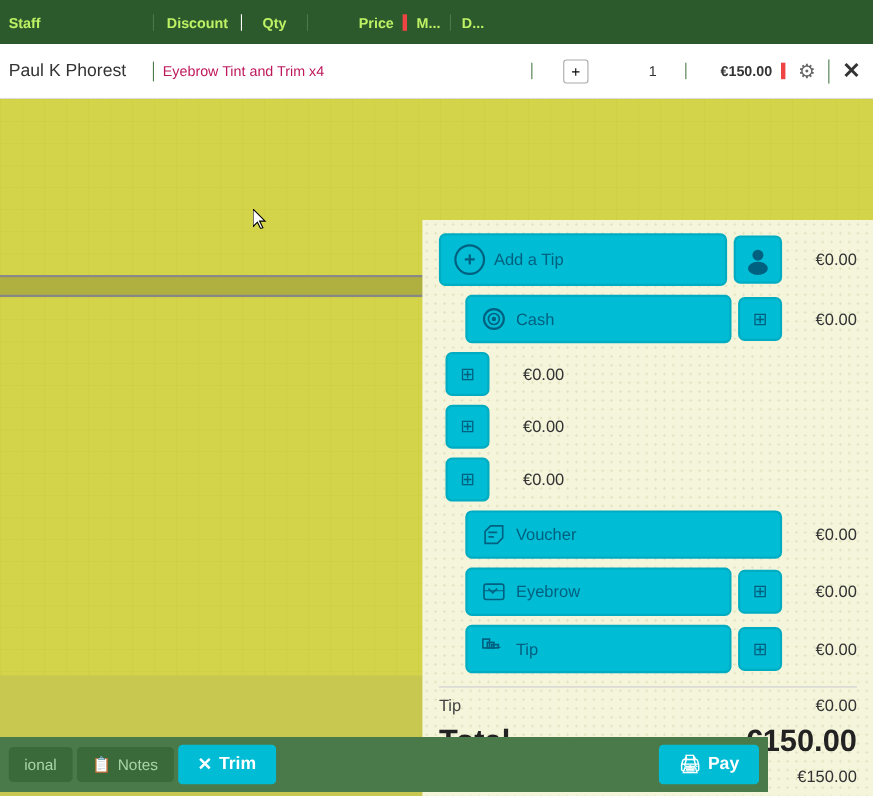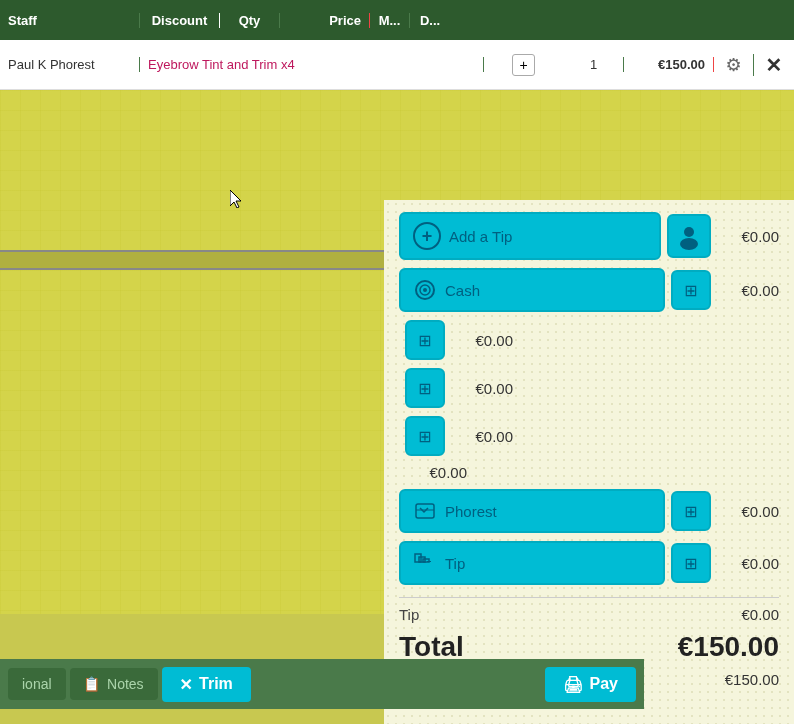--- a/index.html
+++ b/index.html
@@ -8,43 +8,43 @@
       height: 724px;
       overflow: hidden;
       font-family: Arial, sans-serif;
       background: #c8c850;
     }
 
     
     .table-header {
       display: flex;
       background: #2d5a2d;
-      color: #ffffff;
+      color: #bef264;
       font-size: 13px;
       font-weight: bold;
       height: 40px;
       align-items: center;
     }
     .col-staff { width: 140px; padding: 0 8px; border-right: 1px solid #4a7a4a; }
     .col-desc { flex: 1; padding: 0 8px; border-right: 1px solid #4a7a4a; }
     .col-discount { width: 80px; padding: 0 8px; border-right: 1px solid #ffffff; text-align: center; }
     .col-qty { width: 60px; padding: 0 8px; border-right: 1px solid #4a7a4a; text-align: center; }
-    .col-price { width: 90px; padding: 0 8px; border-right: 1px solid #ef4444; text-align: right; }
+    .col-price { width: 90px; padding: 0 8px; border-right: 4px solid #ef4444; text-align: right; }
     .col-m { width: 40px; padding: 0 4px; border-right: 1px solid #4a7a4a; text-align: center; }
     .col-d { width: 40px; padding: 0 4px; text-align: center; }
 
     
     .table-row {
       display: flex;
       background: white;
       height: 50px;
       align-items: center;
       border-bottom: 1px solid #ddd;
     }
-    .table-row .col-staff { color: #333; font-size: 13px; }
+    .table-row .col-staff { color: #333; font-size: 16px; }
     .table-row .col-desc { color: #be185d; font-size: 13px; }
     .table-row .col-discount { color: #333; font-size: 13px; }
     .table-row .col-qty { color: #333; font-size: 13px; text-align: center; }
     .table-row .col-price { color: #333; font-size: 13px; font-weight: bold; }
     .gear-icon { color: #666; font-size: 18px; cursor: pointer; }
     .close-icon { color: #333; font-size: 20px; cursor: pointer; font-weight: bold; }
 
     
     .yellow-area {
       position: relative;
@@ -101,20 +101,21 @@
       background: #00bcd4;
       border: 2px solid #00acc1;
       border-radius: 6px;
       padding: 8px 12px;
       cursor: pointer;
       flex: 1;
       color: #006080;
       font-size: 15px;
       font-weight: 500;
       gap: 8px;
+      margin-left: 24px;
     }
 
     .pay-icon {
       width: 24px;
       height: 24px;
       display: flex;
       align-items: center;
       justify-content: center;
       font-size: 18px;
       flex-shrink: 0;
@@ -383,33 +384,43 @@
         <div class="calc-btn">⊞</div>
         <div class="pay-amount">€0.00</div>
       </div>
 
       <div class="payment-row">
         <div class="calc-btn">⊞</div>
         <div class="pay-amount">€0.00</div>
       </div>
 
       <div class="payment-row">
+        <button class="pay-btn">
+          <div class="pay-icon">
+            <svg width="22" height="22" viewBox="0 0 22 22">
+              <path d="M3,8 L8,3 L19,3 L19,14 L14,19 L3,19 Z" fill="none" stroke="#006080" stroke-width="1.5"></path>
+              <line x1="6" y1="9" x2="14" y2="9" stroke="#006080" stroke-width="1.5"></line>
+              <line x1="6" y1="13" x2="11" y2="13" stroke="#006080" stroke-width="1.5"></line>
+            </svg>
+          </div>
+          <span>Voucher</span>
+        </button>
         <div class="pay-amount">€0.00</div>
       </div>
 
       <div class="payment-row">
         <button class="pay-btn">
           <div class="pay-icon">
             <svg width="22" height="22" viewBox="0 0 22 22">
               <rect x="2" y="4" width="18" height="14" rx="2" fill="none" stroke="#006080" stroke-width="1.5"></rect>
               <path d="M6,8 L10,12 L14,8" fill="none" stroke="#006080" stroke-width="1.5"></path>
               <line x1="2" y1="10" x2="20" y2="10" stroke="#006080" stroke-width="1"></line>
             </svg>
           </div>
-          <span>Phorest</span>
+          <span>Eyebrow</span>
         </button>
         <div class="calc-btn">⊞</div>
         <div class="pay-amount">€0.00</div>
       </div>
 
       <div class="payment-row">
         <button class="pay-btn">
           <div class="pay-icon">
             <svg width="22" height="22" viewBox="0 0 22 22">
               <rect x="1" y="2" width="6" height="8" fill="none" stroke="#006080" stroke-width="1.5"></rect>
@@ -436,21 +447,21 @@
         <div class="remaining-row">
           <span class="remaining-label">Remaining</span>
           <span class="remaining-value">€150.00</span>
         </div>
       </div>
 
     </div>
 
   </div>
 
-  <div class="bottom-bar" style="position:fixed;bottom:15px;left:0;right:0;width:644px;">
+  <div class="bottom-bar" style="position:fixed;bottom:4px;left:0;right:0;width:698px;">
     <button class="bottom-btn">
       <span>ional</span>
     </button>
     <button class="bottom-btn">
       <span>📋</span>
       <span>Notes</span>
     </button>
     <button class="bottom-btn-clear">
       <span>✕</span>
       <span>Trim</span>

